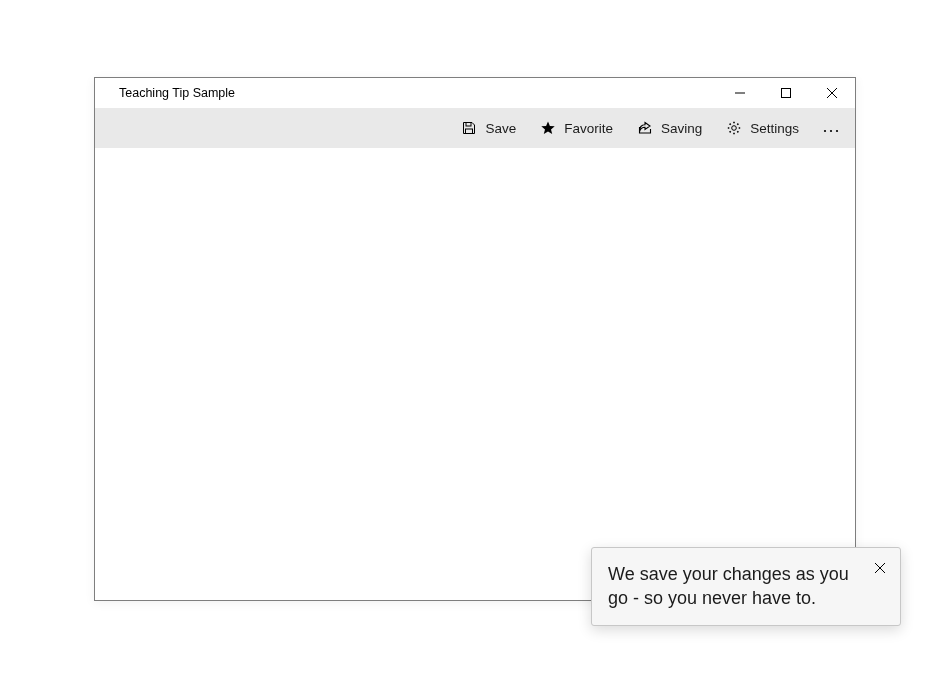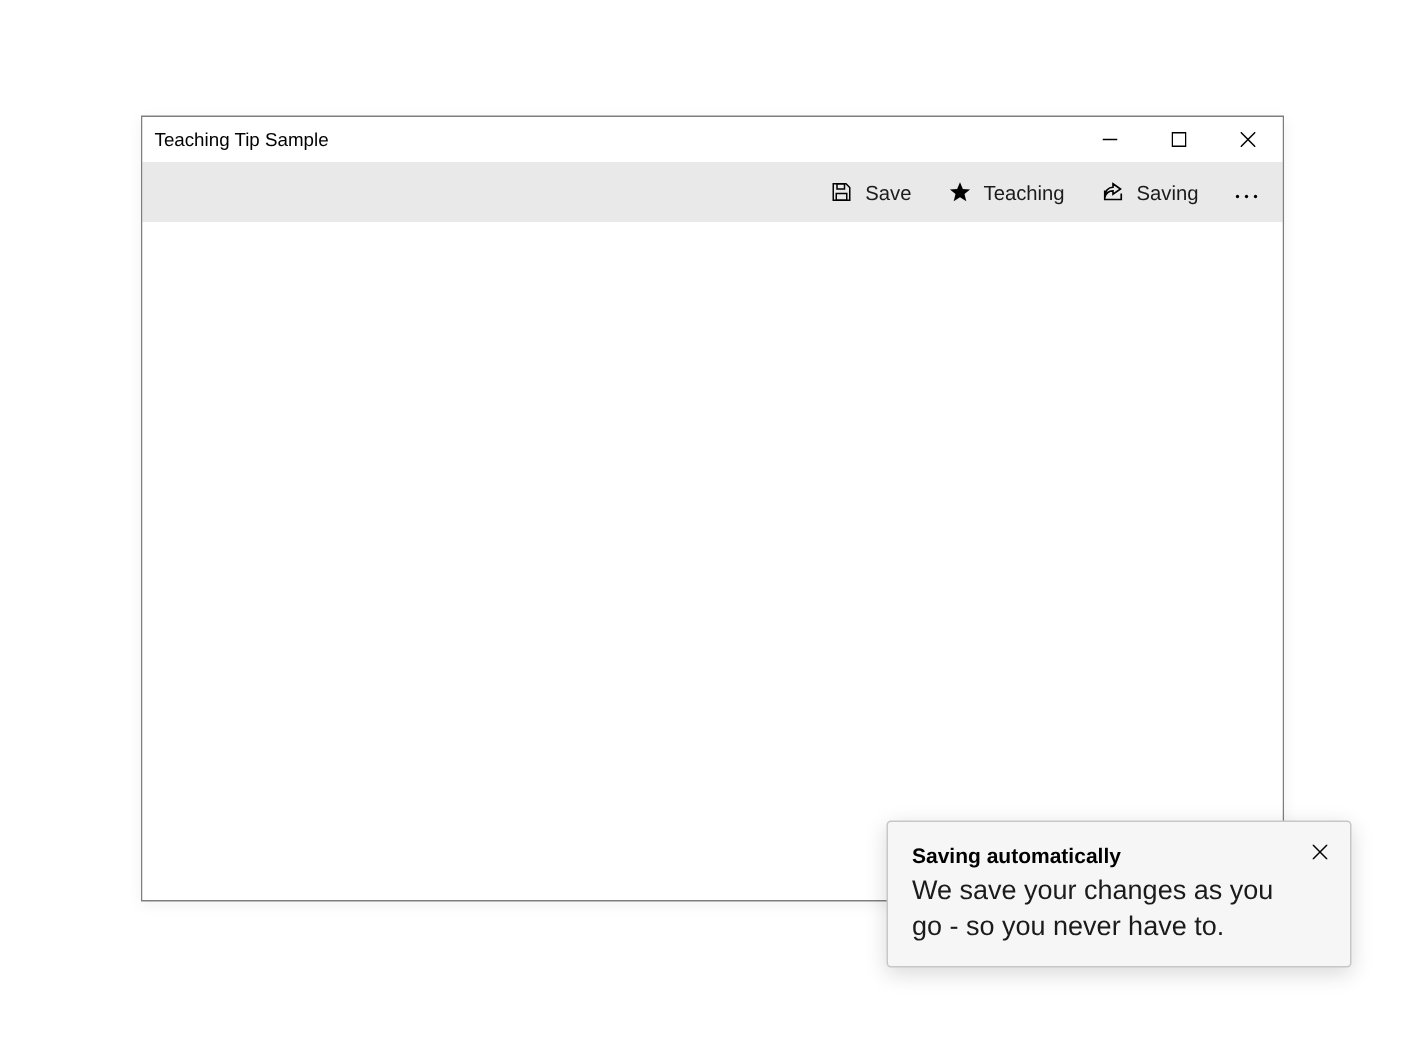--- a/index.html
+++ b/index.html
@@ -28,20 +28,21 @@
       display: flex;
       align-items: center;
       justify-content: space-between;
       height: 30px;
       padding-left: 8px;
       background: #ffffff;
     }
     .title {
       font-size: 12.5px;
       color: #000;
+      margin-left: 16px;
     }
     .win-controls {
       display: flex;
       height: 100%;
     }
     .win-btn {
       width: 46px;
       display: flex;
       align-items: center;
       justify-content: center;
@@ -169,52 +170,60 @@
       </span>
       <span class="label">Save</span>
     </div>
 
     <div class="cmd-btn">
       <span class="cmd-icon">
         <svg width="16" height="16" viewBox="0 0 16 16" fill="#000">
           <path d="M8 1.5 L9.9 6 L14.7 6.3 L11 9.4 L12.2 14.1 L8 11.5 L3.8 14.1 L5 9.4 L1.3 6.3 L6.1 6 Z"></path>
         </svg>
       </span>
-      <span class="label">Teaching</span>
+      <span class="label">Favorite</span>
     </div>
 
     <div class="cmd-btn">
       <span class="cmd-icon">
         <svg width="16" height="16" viewBox="0 0 16 16" fill="none" stroke="#000" stroke-width="1.1">
           <path d="M8 2.5 L13 6 L8 9.5 V7.2 C5 7.2 3.3 8.8 2.5 11.5 C2.5 7 5 4.8 8 4.8 Z" fill="none"></path>
           <path d="M2.5 7 V13 H13.5 V9"></path>
         </svg>
       </span>
       <span class="label">Saving</span>
     </div>
 
 
+    <div class="cmd-btn">
+      <span class="cmd-icon">
+        <svg width="16" height="16" viewBox="0 0 16 16" fill="none" stroke="#000" stroke-width="1">
+          <circle cx="8" cy="8" r="2.3"></circle>
+          <path d="M8 1.8 L8 3.3 M8 12.7 L8 14.2 M1.8 8 L3.3 8 M12.7 8 L14.2 8 M3.6 3.6 L4.7 4.7 M11.3 11.3 L12.4 12.4 M12.4 3.6 L11.3 4.7 M4.7 11.3 L3.6 12.4" stroke-width="1.6"></path>
+        </svg>
+      </span>
+      <span class="label">Settings</span>
+    </div>
 
     <div class="overflow-btn">
       <span>
         <svg width="16" height="4" viewBox="0 0 16 4" fill="#000">
           <circle cx="2" cy="2" r="1.1"></circle>
             <circle cx="8" cy="2" r="1.1"></circle>
             <circle cx="14" cy="2" r="1.1"></circle>
         </svg>
       </span>
     </div>
 
   </div>
 
   <div class="content"></div>
 </div>
 
 <div class="teaching-tip">
-  <div class="tip-title">Saving automatically</div>
   <div class="tip-body">We save your changes as you go - so you never have to.</div>
   <div class="tip-close">
     <span>
       <svg width="10" height="10" viewBox="0 0 10 10">
           <line x1="0" y1="0" x2="10" y2="10" stroke="#000" stroke-width="1"></line>
           <line x1="10" y1="0" x2="0" y2="10" stroke="#000" stroke-width="1"></line>
         </svg>
     </span>
   </div>
 </div>

